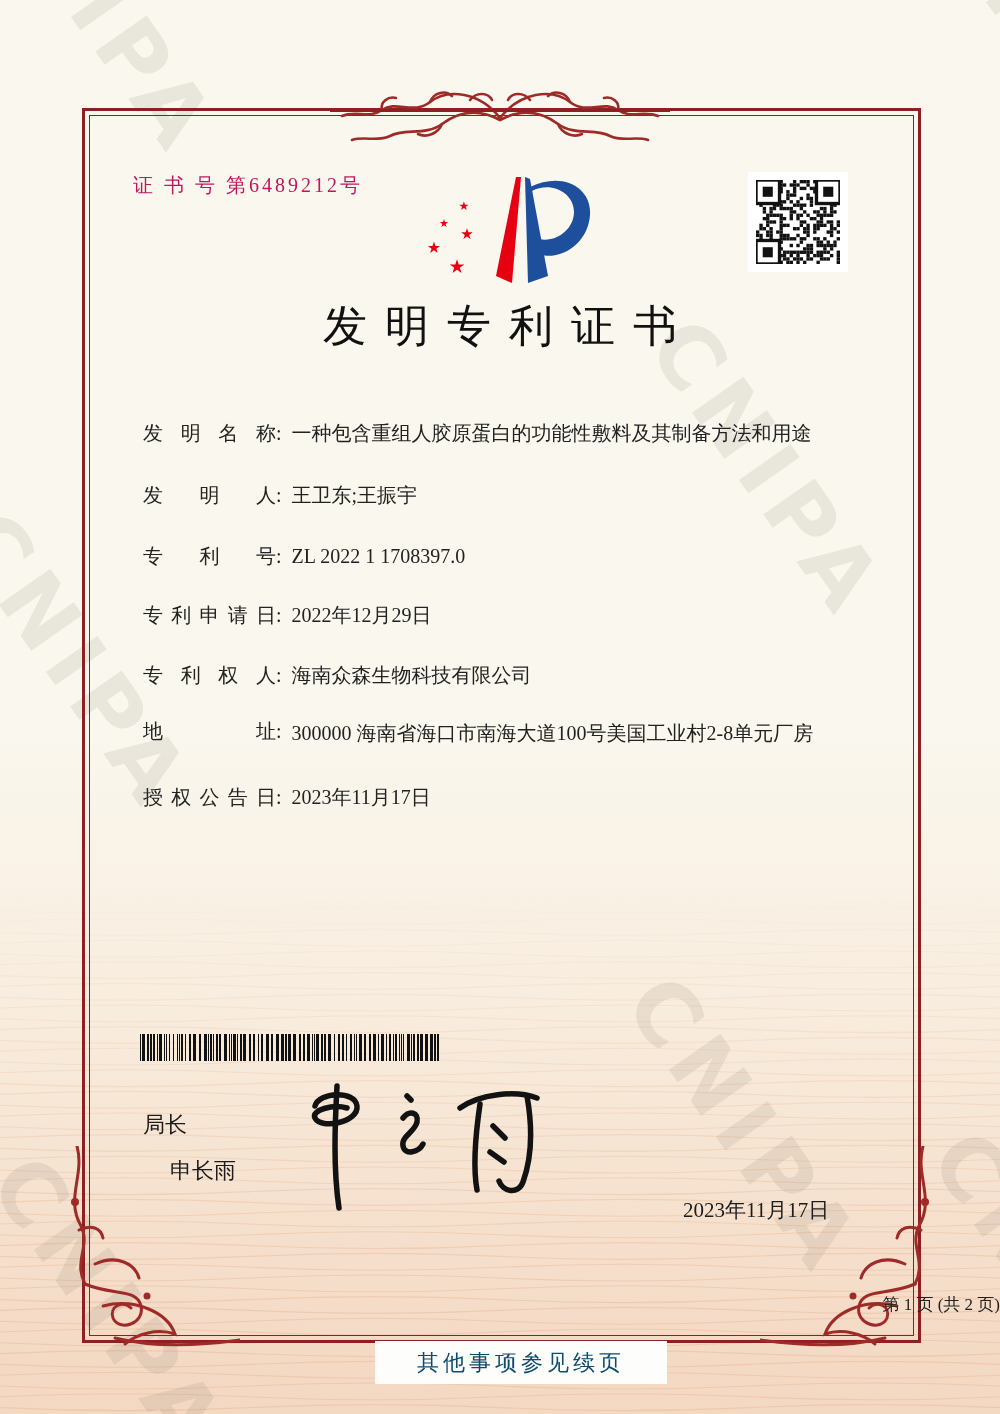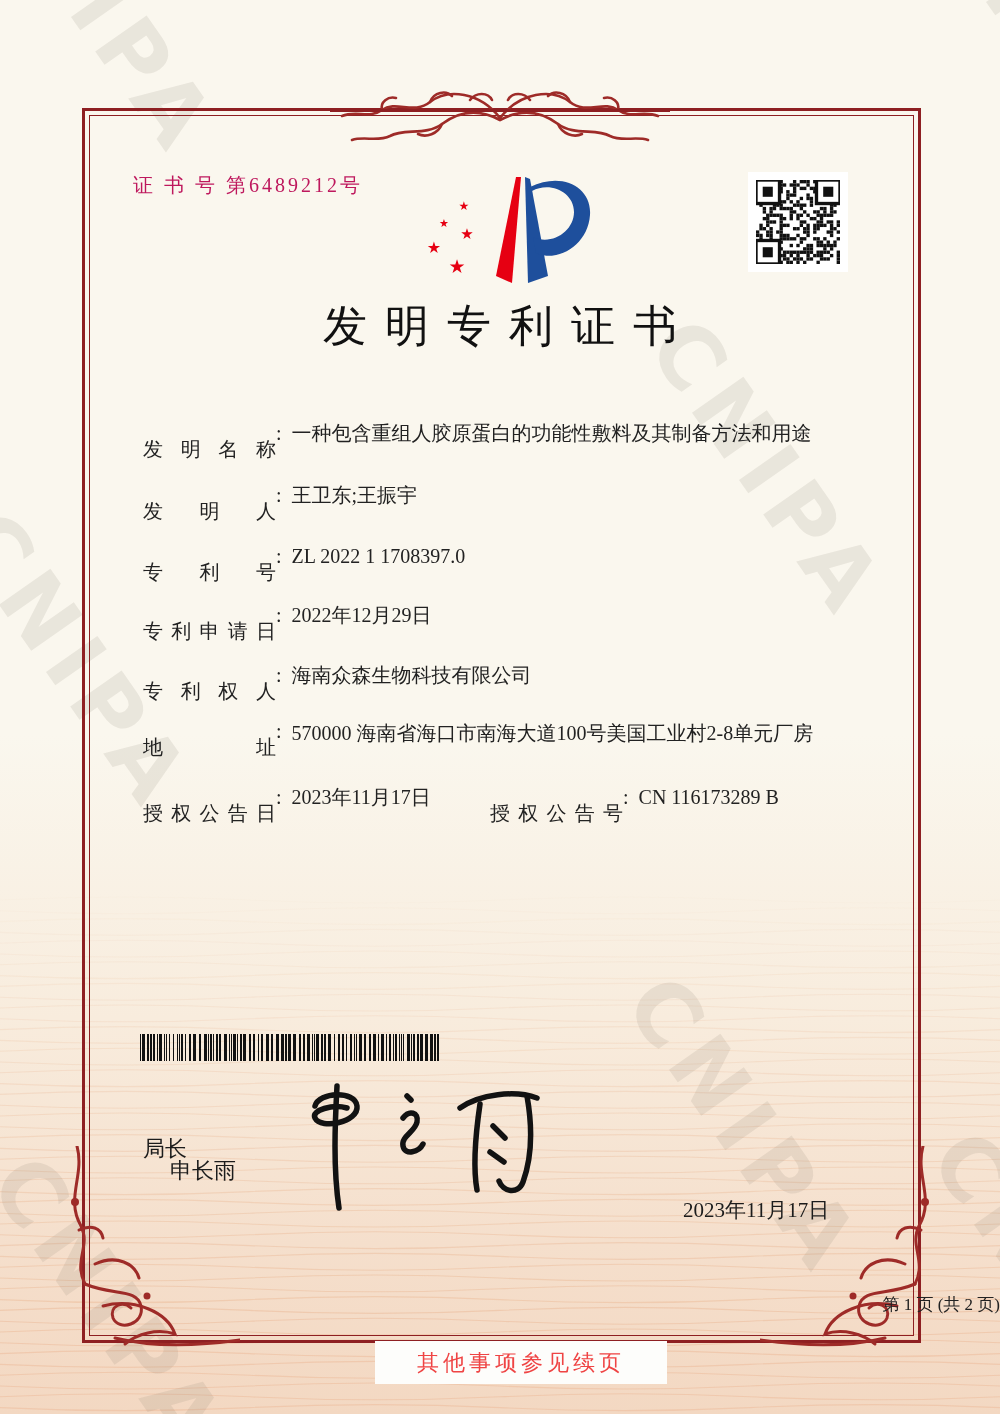--- a/index.html
+++ b/index.html
@@ -16,40 +16,40 @@
          border:3px solid #8e1f22;}
   .frame-inner{position:absolute;left:4px;top:4px;right:4px;bottom:4px;border:1px solid #8e1f22;}
   
   .certno{position:absolute;left:133px;top:172px;font-size:20px;color:#be185d;letter-spacing:3px;}
   .qrbox{position:absolute;left:748px;top:172px;width:100px;height:100px;background:#ffffff;}
   .title{position:absolute;left:0;top:297px;width:100%;text-align:center;
          font-size:44px;font-weight:normal;color:#111;letter-spacing:18px;text-indent:18px;}
   
   .fields{position:absolute;left:143px;top:0;width:740px;color:#222;}
   .frow{position:absolute;left:0;font-size:20px;line-height:30px;white-space:nowrap;}
-  .flabel{display:inline-block;width:133px;text-align:justify;text-align-last:justify;vertical-align:top;margin-top:16px;}
+  .flabel{display:inline-block;width:133px;text-align:justify;text-align-last:justify;vertical-align:top;}
   .colon{display:inline-block;margin-right:10px;vertical-align:top;}
   .fvalue{display:inline-block;vertical-align:top;}
   .wrapval{white-space:normal;width:575px;line-height:34px;}
   .grant2{position:absolute;left:347px;top:0;}
   
   .paras{position:absolute;left:143px;top:828px;width:726px;font-size:20px;line-height:39px;
          color:#1d1d1d;text-align:justify;}
   .paras p{margin:0 0 8px 0;text-indent:2em;}
   
   .barcode{position:absolute;left:140px;top:1034px;width:302px;height:27px;}
   
   .signer{position:absolute;left:143px;font-family:"Liberation Sans","DejaVu Sans",sans-serif;
           font-size:22px;color:#1c1c1c;}
   .sig-svg{position:absolute;left:275px;top:1068px;}
   .issue-date{position:absolute;left:683px;top:1196px;font-size:21px;color:#1c1c1c;}
   .pageinfo{position:absolute;left:0;top:1293px;width:100%;text-align:right;font-size:17px;color:#222;}
   .footer-strip{position:absolute;left:375px;top:1341px;width:292px;height:43px;background:#fdfdfb;
                 display:flex;align-items:center;justify-content:center;}
-  .footer-note{font-size:22px;color:#ef4444;letter-spacing:4px;}
+  .footer-note{font-size:22px;color:#0c4a6e;letter-spacing:4px;}
   svg{display:block;}
 </style>
 </head>
 <body>
 
 <svg id="waves" class="abs" width="1000" height="1414" style="left:0;top:0;">
     <path d="M0 900 q125 -6 250 0 t250 0 t250 0 t250 0" stroke="#eec6a9" fill="none" stroke-width="1.1" opacity="0.04"></path>
     <path d="M0 910.8 q125 6 250 0 t250 0 t250 0 t250 0" stroke="#eec6a9" fill="none" stroke-width="1.1" opacity="0.06"></path>
     <path d="M0 921.6 q125 -6 250 0 t250 0 t250 0 t250 0" stroke="#eec6a9" fill="none" stroke-width="1.1" opacity="0.08"></path>
     <path d="M0 932.4 q125 6 250 0 t250 0 t250 0 t250 0" stroke="#eec6a9" fill="none" stroke-width="1.1" opacity="0.10"></path>
@@ -423,27 +423,24 @@
   <div class="frow" style="top:541px;">
     <span class="flabel">专利号</span><span class="colon">:</span><span class="fvalue">ZL 2022 1 1708397.0</span>
   </div>
   <div class="frow" style="top:600px;">
     <span class="flabel">专利申请日</span><span class="colon">:</span><span class="fvalue">2022年12月29日</span>
   </div>
   <div class="frow" style="top:660px;">
     <span class="flabel">专利权人</span><span class="colon">:</span><span class="fvalue">海南众森生物科技有限公司</span>
   </div>
   <div class="frow" style="top:716px;">
-    <span class="flabel">地址</span><span class="colon">:</span><span class="fvalue wrapval">570000 海南省海口市南海大道100号美国工业村2-8单元厂房</span>
+    <span class="flabel">地址</span><span class="colon">:</span><span class="fvalue wrapval">300000 海南省海口市南海大道100号美国工业村2-8单元厂房</span>
   </div>
   <div class="frow" style="top:782px;width:740px;">
     <span class="flabel">授权公告日</span><span class="colon">:</span><span class="fvalue">2023年11月17日</span>
-    <span class="grant2">
-      <span class="flabel">授权公告号</span><span class="colon">:</span><span class="fvalue">CN 116173289 B</span>
-    </span>
   </div>
 </div>
 
 <div class="paras">
 </div>
 
 <svg class="barcode" id="barcode">
     <rect x="0" y="0" width="1" height="27" fill="#111"></rect>
     <rect x="2" y="0" width="3" height="27" fill="#111"></rect>
     <rect x="7" y="0" width="2" height="27" fill="#111"></rect>
@@ -519,21 +516,21 @@
     <rect x="271" y="0" width="1" height="27" fill="#111"></rect>
     <rect x="273" y="0" width="2" height="27" fill="#111"></rect>
     <rect x="277" y="0" width="2" height="27" fill="#111"></rect>
     <rect x="280" y="0" width="3" height="27" fill="#111"></rect>
     <rect x="285" y="0" width="3" height="27" fill="#111"></rect>
     <rect x="290" y="0" width="3" height="27" fill="#111"></rect>
     <rect x="294" y="0" width="2" height="27" fill="#111"></rect>
     <rect x="297" y="0" width="2" height="27" fill="#111"></rect>
   </svg>
 
-<div class="signer" style="top:1110px;margin-top:24px;">局长</div>
+<div class="signer" style="top:1110px;">局长</div>
 <div class="signer" style="top:1156px;margin-left:27px;">申长雨</div>
 
 <svg class="sig-svg" width="300" height="160" viewBox="0 0 300 160">
   <g stroke="#121212" fill="none" stroke-width="5.5" stroke-linecap="round" stroke-linejoin="round">
     <path d="M62,18 C60,55 58,100 64,140"></path>
     <path d="M40,38 C44,24 80,22 82,38 C84,54 46,62 40,50 C36,42 58,36 72,40"></path>
     <path d="M128,50 C134,42 144,44 142,54 C140,64 126,68 128,78 C130,88 144,84 148,76"></path>
     <path d="M132,28 l4,4"></path>
     <path d="M185,40 C205,26 240,22 262,30"></path>
     <path d="M205,36 C200,70 198,100 202,122"></path>

